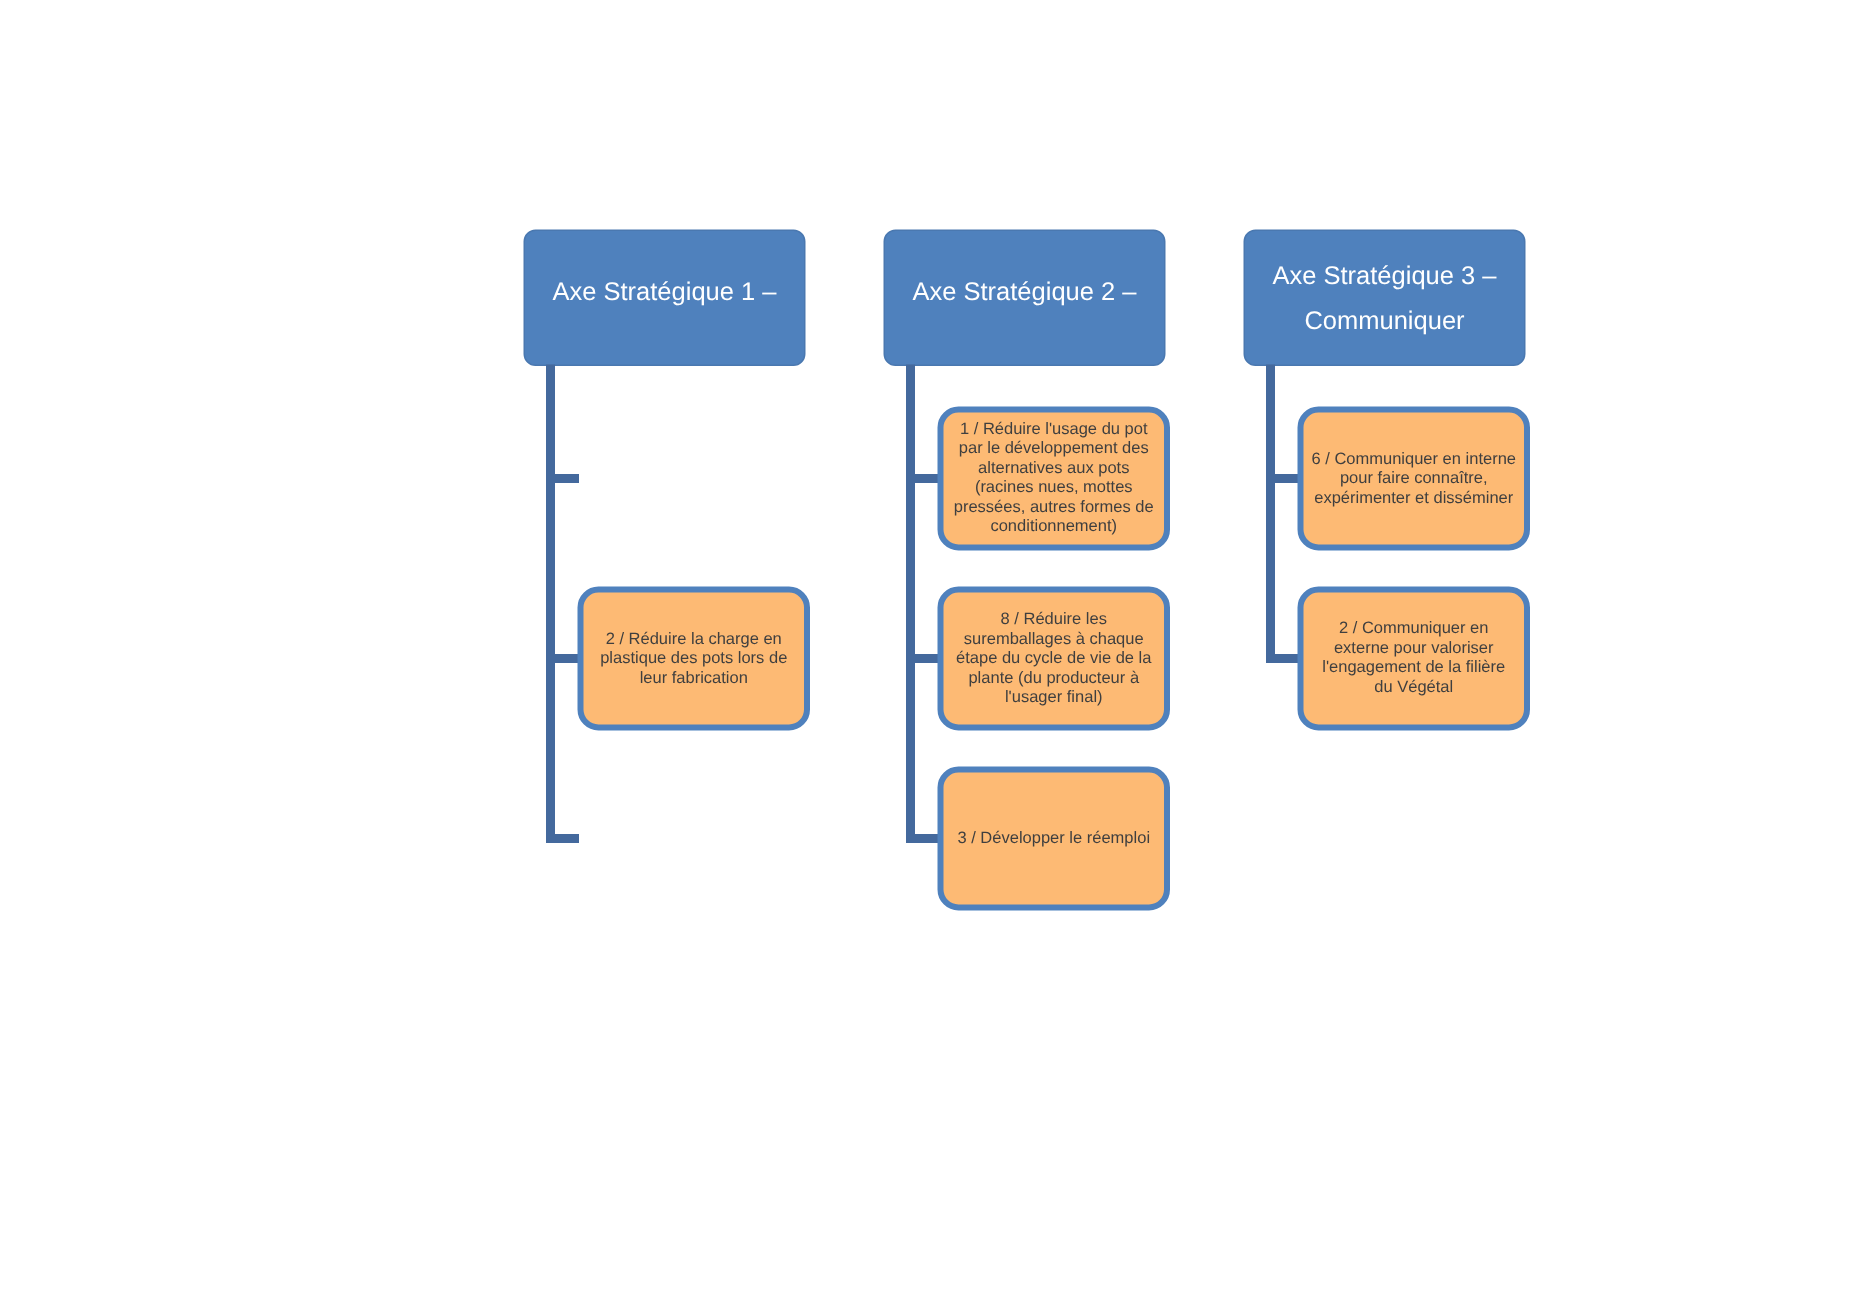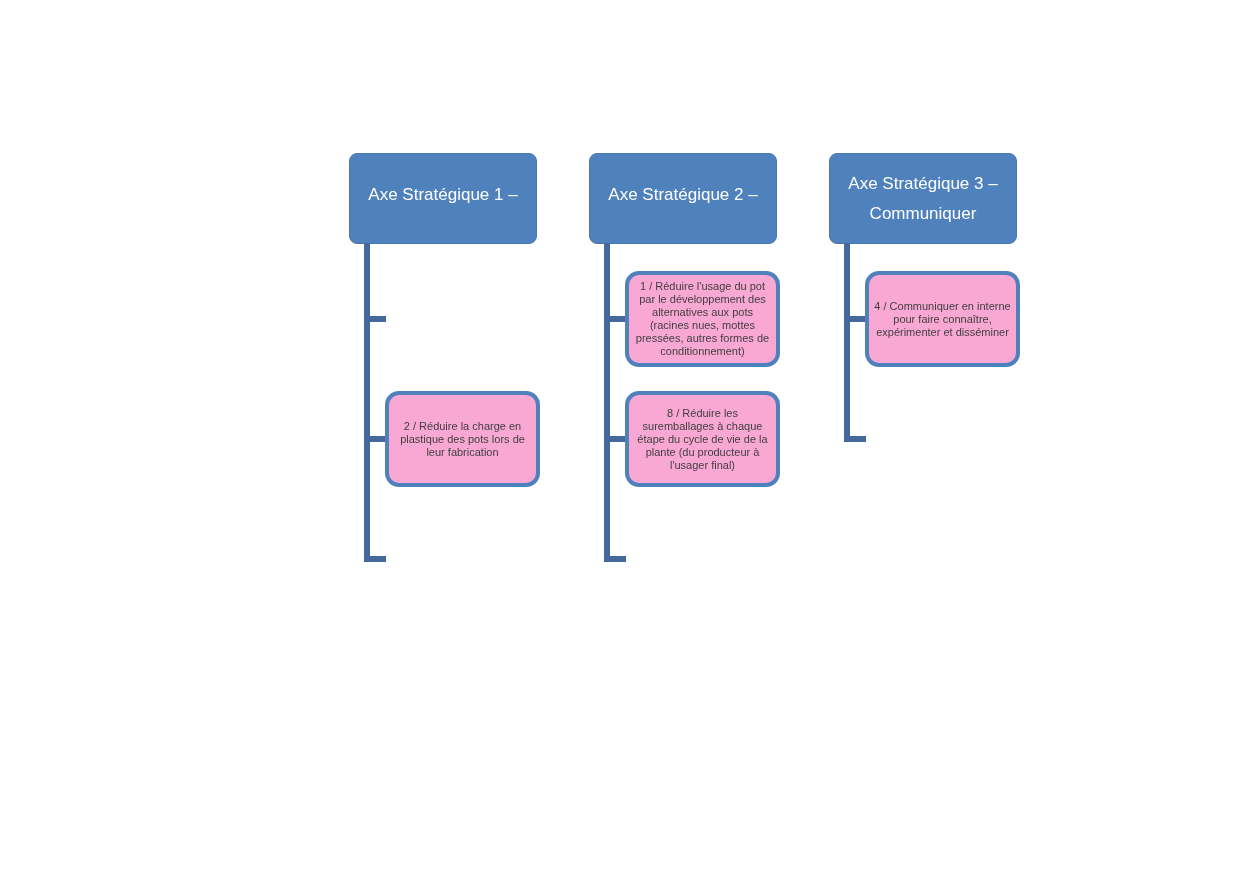--- a/index.html
+++ b/index.html
@@ -50,21 +50,21 @@
   }
   .stub.s1 { top: 316px; }
   .stub.s2 { top: 436px; }
   .stub.s3 { top: 556px; }
 
   .child {
     position: absolute;
     left: 36px;
     width: 155px; height: 96px;
     box-sizing: border-box;
-    background: #f9a8d4;
+    background: #fdba74;
     border: 4px solid #4f81bd;
     border-radius: 14px;
     display: flex; align-items: center; justify-content: center;
     text-align: center;
     font-size: 11px; line-height: 13px;
     color: #3f3f3f;
     padding: 4px 5px;
   }
   .child.c1 { top: 271px; }
   .child.c2 { top: 391px; }
@@ -95,28 +95,34 @@
     <div class="vline"></div>
     <div class="stub s1"></div>
     <div class="stub s2"></div>
     <div class="stub s3"></div>
     <div class="child c1">
       <span>1 / Réduire l'usage du pot par le développement des alternatives aux pots (racines nues, mottes pressées, autres formes de conditionnement)</span>
     </div>
     <div class="child c2">
       <span>8 / Réduire les suremballages à chaque étape du cycle de vie de la plante (du producteur à l'usager final)</span>
     </div>
+    <div class="child c3">
+      <span>3 / Développer le réemploi</span>
+    </div>
   </section>
 
   <section class="col col-3">
     <div class="header">
       <div class="line1">Axe Stratégique 3 –</div>
       <div class="line2">Communiquer</div>
     </div>
     <div class="vline"></div>
     <div class="stub s1"></div>
     <div class="stub s2"></div>
     <div class="child c1">
-      <span>4 / Communiquer en interne pour faire connaître, expérimenter et disséminer</span>
+      <span>6 / Communiquer en interne pour faire connaître, expérimenter et disséminer</span>
+    </div>
+    <div class="child c2">
+      <span>2 / Communiquer en externe pour valoriser l'engagement de la filière du Végétal</span>
     </div>
   </section>
 
 </div>
 
 </body></html>

